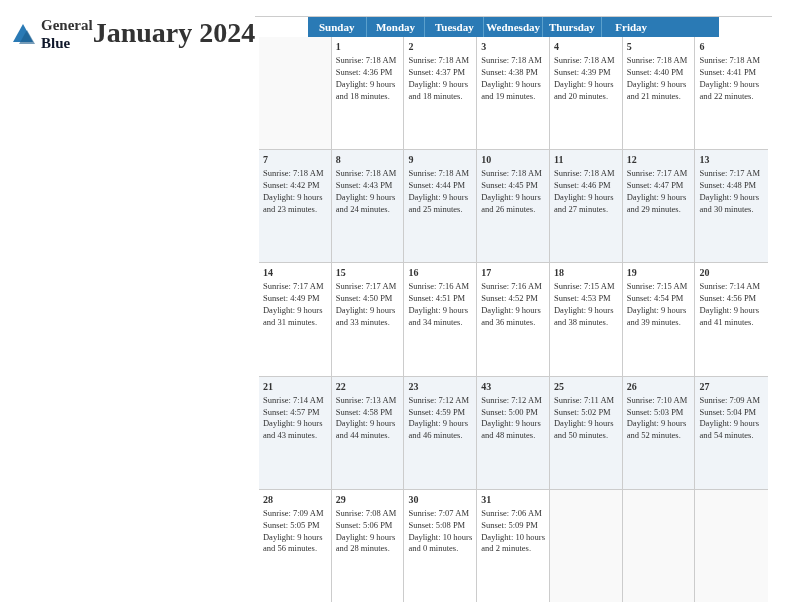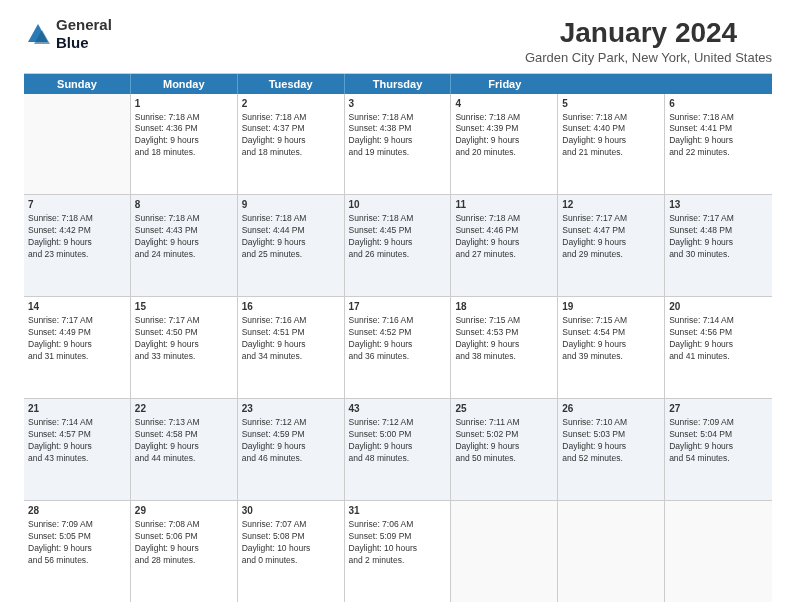--- a/index.html
+++ b/index.html
@@ -6,23 +6,24 @@
     body {
       font-family: Arial, sans-serif;
       background: #fff;
       width: 792px;
       height: 612px;
       overflow: hidden;
     }
     .page {
       width: 792px;
       height: 612px;
-      padding: 16px 20px 10px 24px;
-      display: flex;
-      flex-direction: column;
+      padding: 16px 20px 10px 9px;
+      display: flex;
+      flex-direction: row;
+      font-family: Liberation Serif, serif;
     }
     .header {
       display: flex;
       justify-content: space-between;
       align-items: flex-start;
       margin-bottom: 8px;
     }
     .logo {
       display: flex;
       align-items: center;
@@ -36,37 +37,37 @@
     .logo-text-blue {
       font-size: 15px;
       font-weight: bold;
       color: #0f172a;
     }
     .logo-icon {
       width: 28px;
       height: 28px;
     }
     .title-block {
-      text-align: center;
-      margin-left: 48px;
+      text-align: right;
     }
     .main-title {
       font-size: 28px;
       font-weight: bold;
       color: #333;
       line-height: 1.2;
     }
     .subtitle {
       font-size: 13px;
       color: #555;
     }
     .calendar {
       flex: 1;
       display: flex;
       flex-direction: column;
+      align-items: center;
     }
     .cal-header {
       display: grid;
       grid-template-columns: repeat(7, 1fr);
       background: #2a7ab5;
     }
     .cal-header-cell {
       color: #fff;
       font-size: 11px;
       font-weight: bold;
@@ -119,29 +120,29 @@
         <polygon points="14,4 24,22 4,22" fill="#2a7ab5"></polygon>
         <polygon points="18,10 26,24 10,24" fill="#1a5a8a" opacity="0.6"></polygon>
       </svg>
       <div>
         <span class="logo-text-general">General</span><br>
         <span class="logo-text-blue">Blue</span>
       </div>
     </div>
     <div class="title-block">
       <div class="main-title">January 2024</div>
-      <div class="subtitle">Garden City Park, New York, United States</div>
     </div>
   </div>
 
   <div class="calendar cal-border-top">
     <div class="cal-header">
     <div class="cal-header-cell">Sunday</div>
         <div class="cal-header-cell">Monday</div>
         <div class="cal-header-cell">Tuesday</div>
+        <div class="cal-header-cell">Wednesday</div>
         <div class="cal-header-cell">Thursday</div>
         <div class="cal-header-cell">Friday</div>
       </div>
     <div class="cal-body">
     <div class="cal-row">
           <div class="cal-cell empty"></div>
           <div class="cal-cell">
             <span class="day-num">1</span>
             <div>Sunrise: 7:18 AM</div>
             <div>Sunset: 4:36 PM</div>

